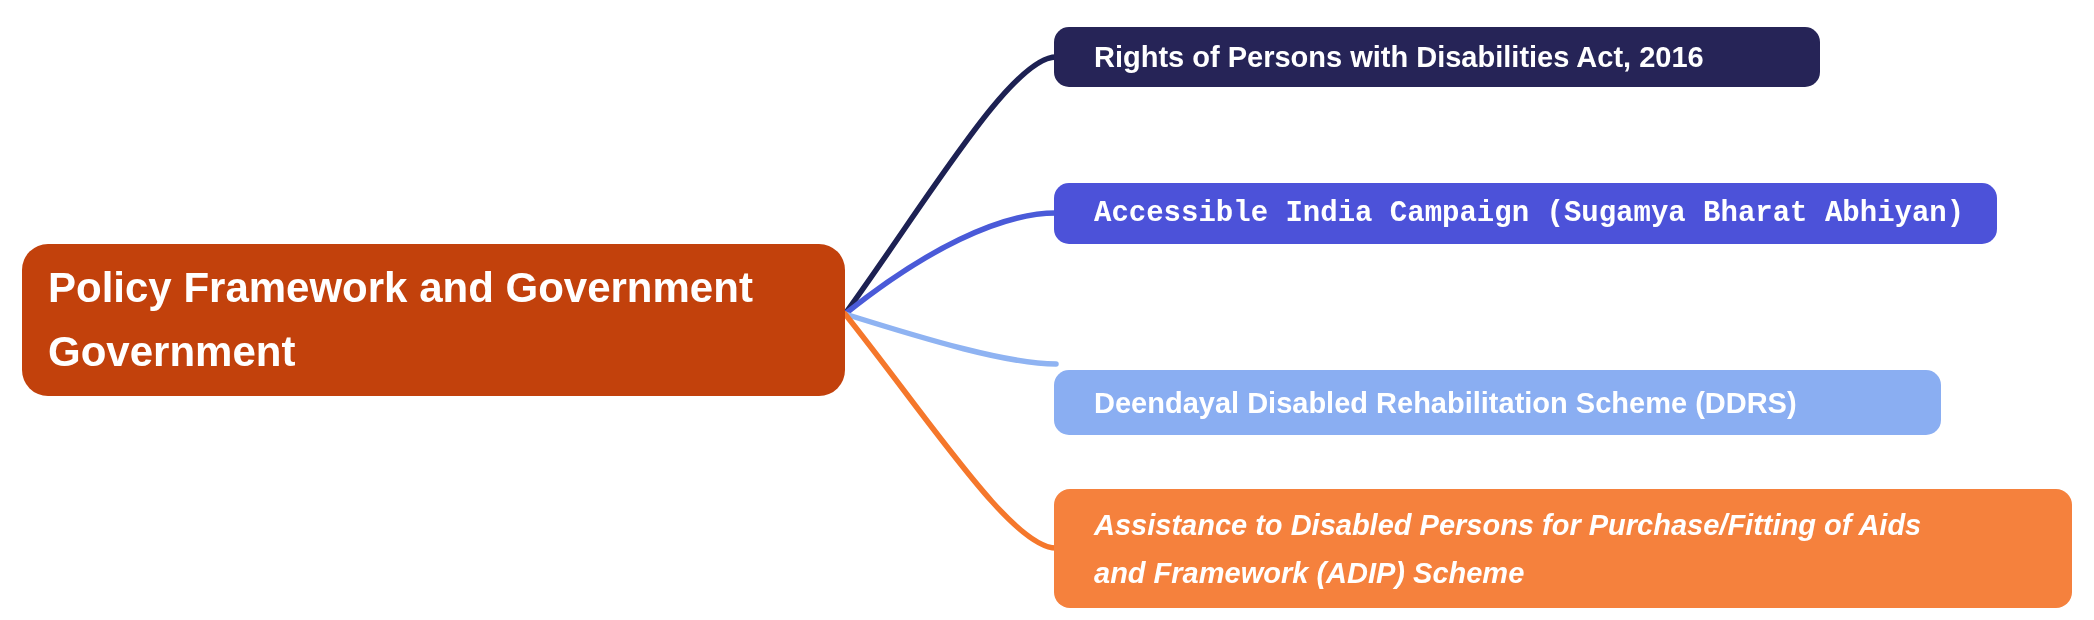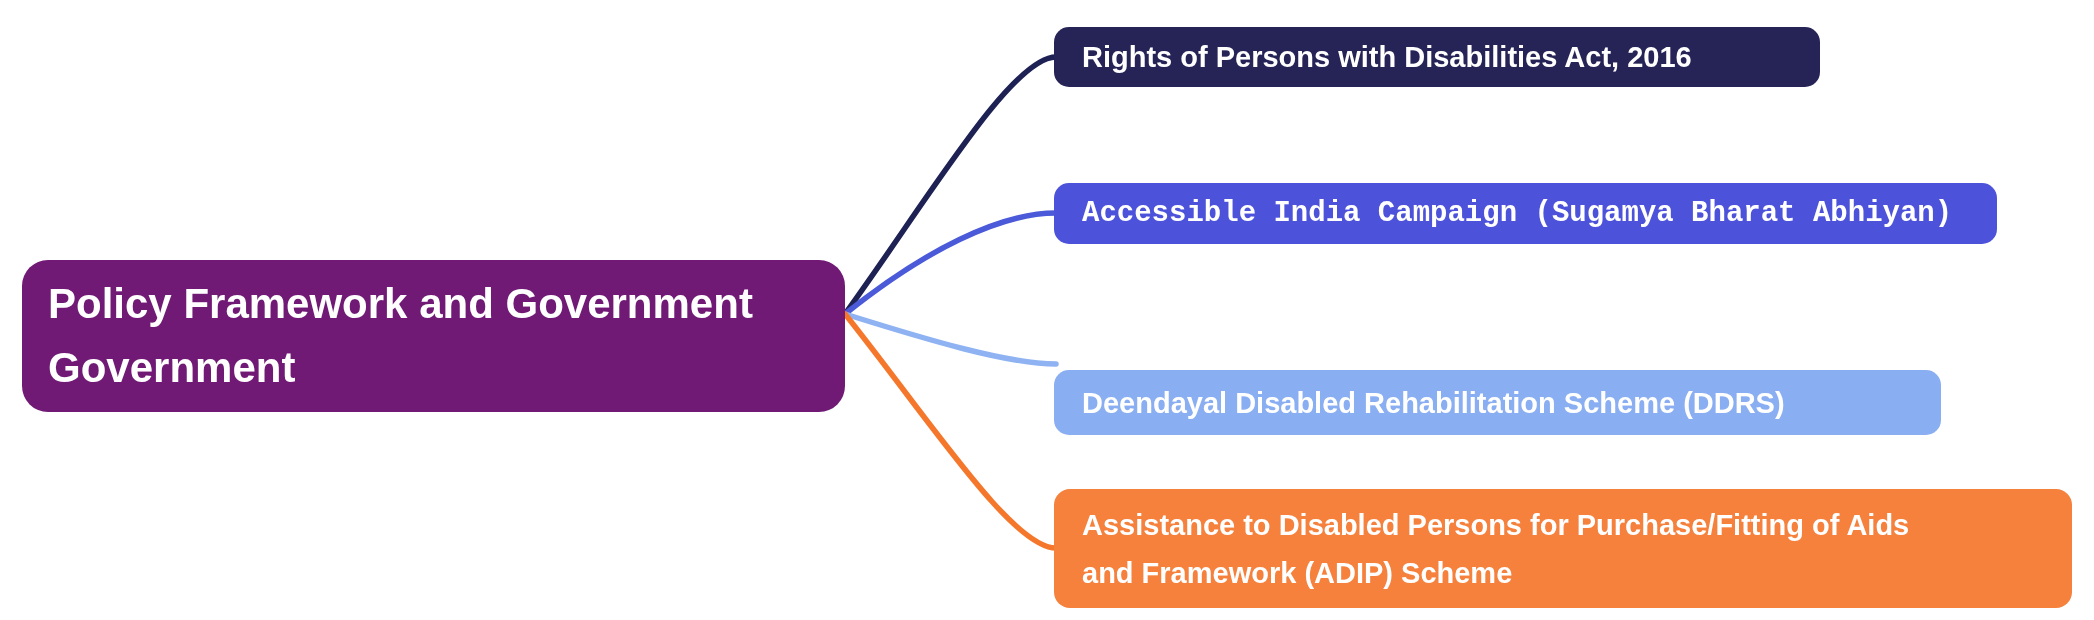--- a/index.html
+++ b/index.html
@@ -44,56 +44,56 @@
     top: 244px;
     width: 823px;
     height: 152px;
     border-radius: 26px;
     padding-left: 26px;
     font-size: 42px;
     line-height: 64px;
   }
   .child-node {
     font-size: 29px;
-    padding-left: 28px;
+    padding-left: 40px;
     border-radius: 15px;
     line-height: 48px;
   }
   .child-1 { left: 1054px; top: 27px;  width: 766px;  height: 60px;  }
   .child-2 { left: 1054px; top: 183px; width: 943px;  height: 61px;  }
   .child-3 { left: 1054px; top: 334px; width: 887px;  height: 65px; margin-top: 36px;  }
   .child-4 { left: 1054px; top: 489px; width: 1018px; height: 119px; border-radius: 16px; }
 </style>
 </head>
 <body>
 
 <div class="canvas">
 
   <svg class="connector-layer" viewBox="0 0 2094 620" xmlns="http://www.w3.org/2000/svg">
     <path d="M 845 314 C 929 198, 1012 57, 1056 57" stroke="#1d2153"></path>
     <path d="M 845 314 C 925 250, 1000 213, 1056 213" stroke="#4a5ad8"></path>
     <path d="M 845 314 C 928 340, 1008 364, 1056 364" stroke="#8fb3f2"></path>
     <path d="M 845 314 C 929 419, 1012 548, 1056 548" stroke="#f5772b"></path>
   </svg>
 
-  <div class="node root-node" style="background: #701a75; margin-top: 16px;">
+  <div class="node root-node" style="background: #c2410c;">
     <div class="line">Policy Framework and Government</div>
     <div class="line">Government</div>
   </div>
 
   <div class="node child-node child-1" style="background: rgb(38, 36, 87);">
     <div class="line">Rights of Persons with Disabilities Act, 2016</div>
   </div>
 
   <div class="node child-node child-2" style="background: rgb(76, 82, 217); font-family: Liberation Mono, monospace;">
     <div class="line">Accessible India Campaign (Sugamya Bharat Abhiyan)</div>
   </div>
 
   <div class="node child-node child-3" style="background: rgb(138, 174, 242);">
     <div class="line">Deendayal Disabled Rehabilitation Scheme (DDRS)</div>
   </div>
 
-  <div class="node child-node child-4" style="background: rgb(245, 129, 61);">
+  <div class="node child-node child-4" style="background: rgb(245, 129, 61); font-style: italic;">
     <div class="line">Assistance to Disabled Persons for Purchase/Fitting of Aids</div>
     <div class="line">and Framework (ADIP) Scheme</div>
   </div>
 
 </div>
 
 </body></html>

